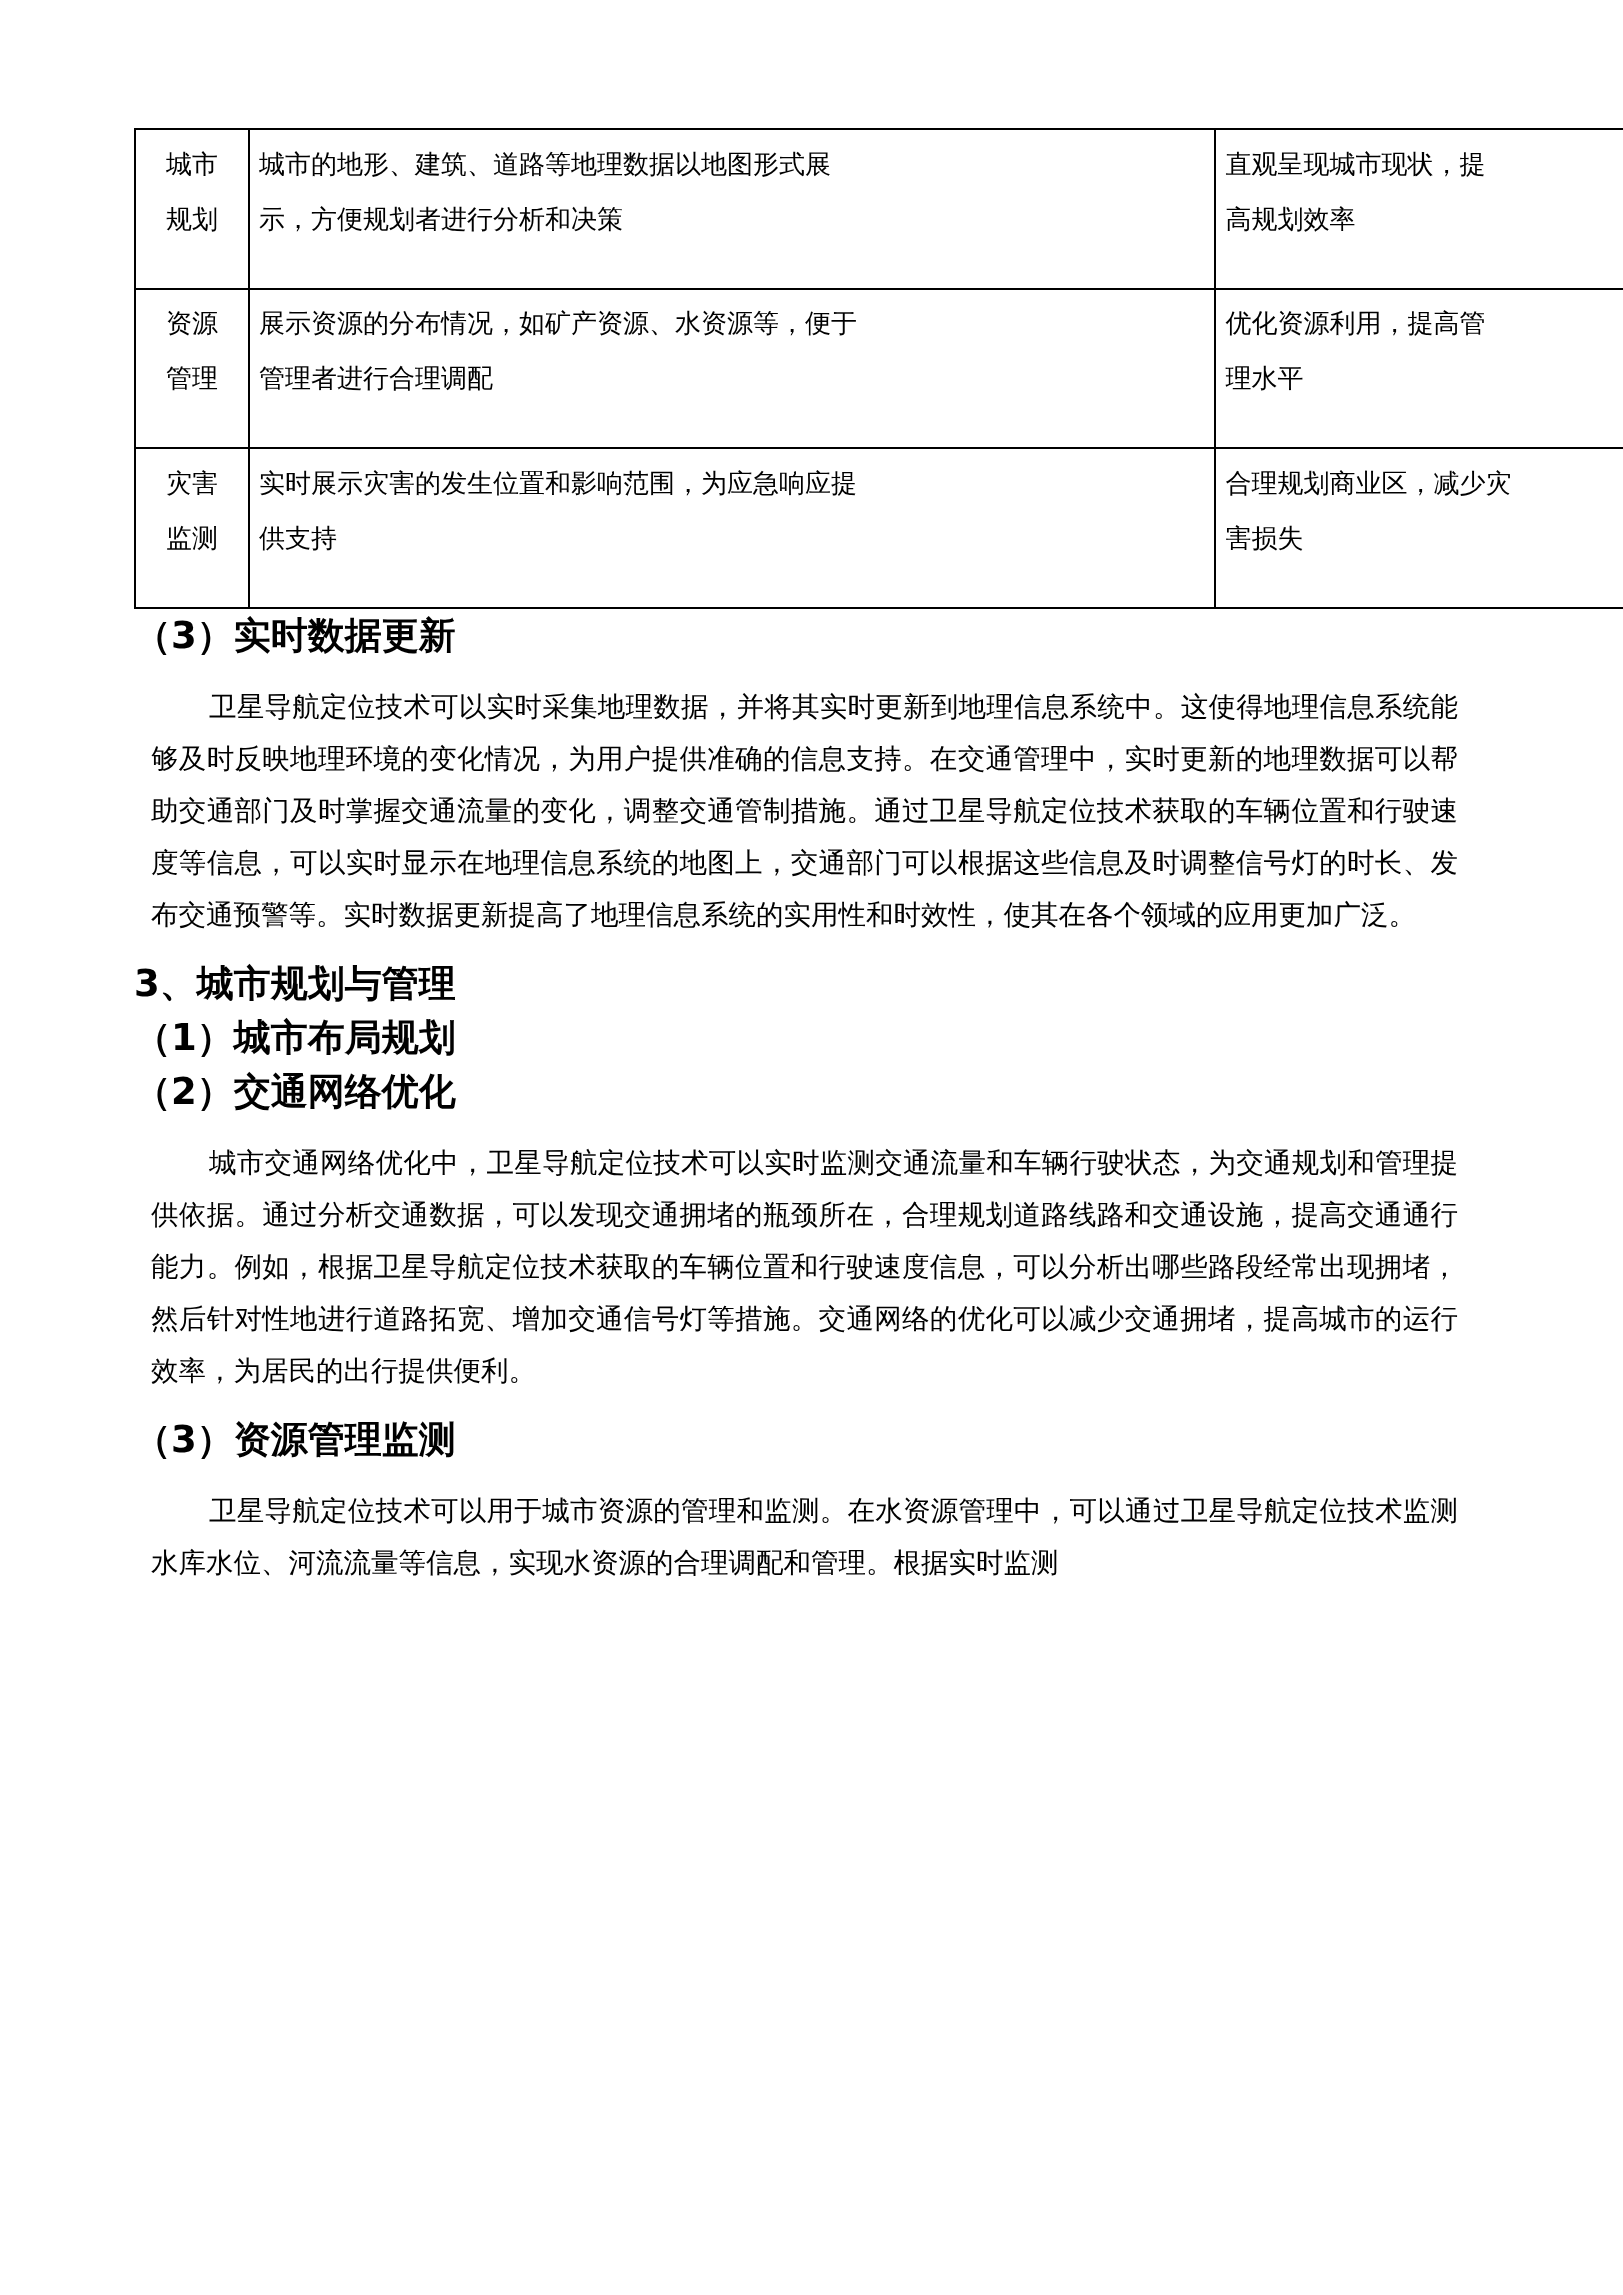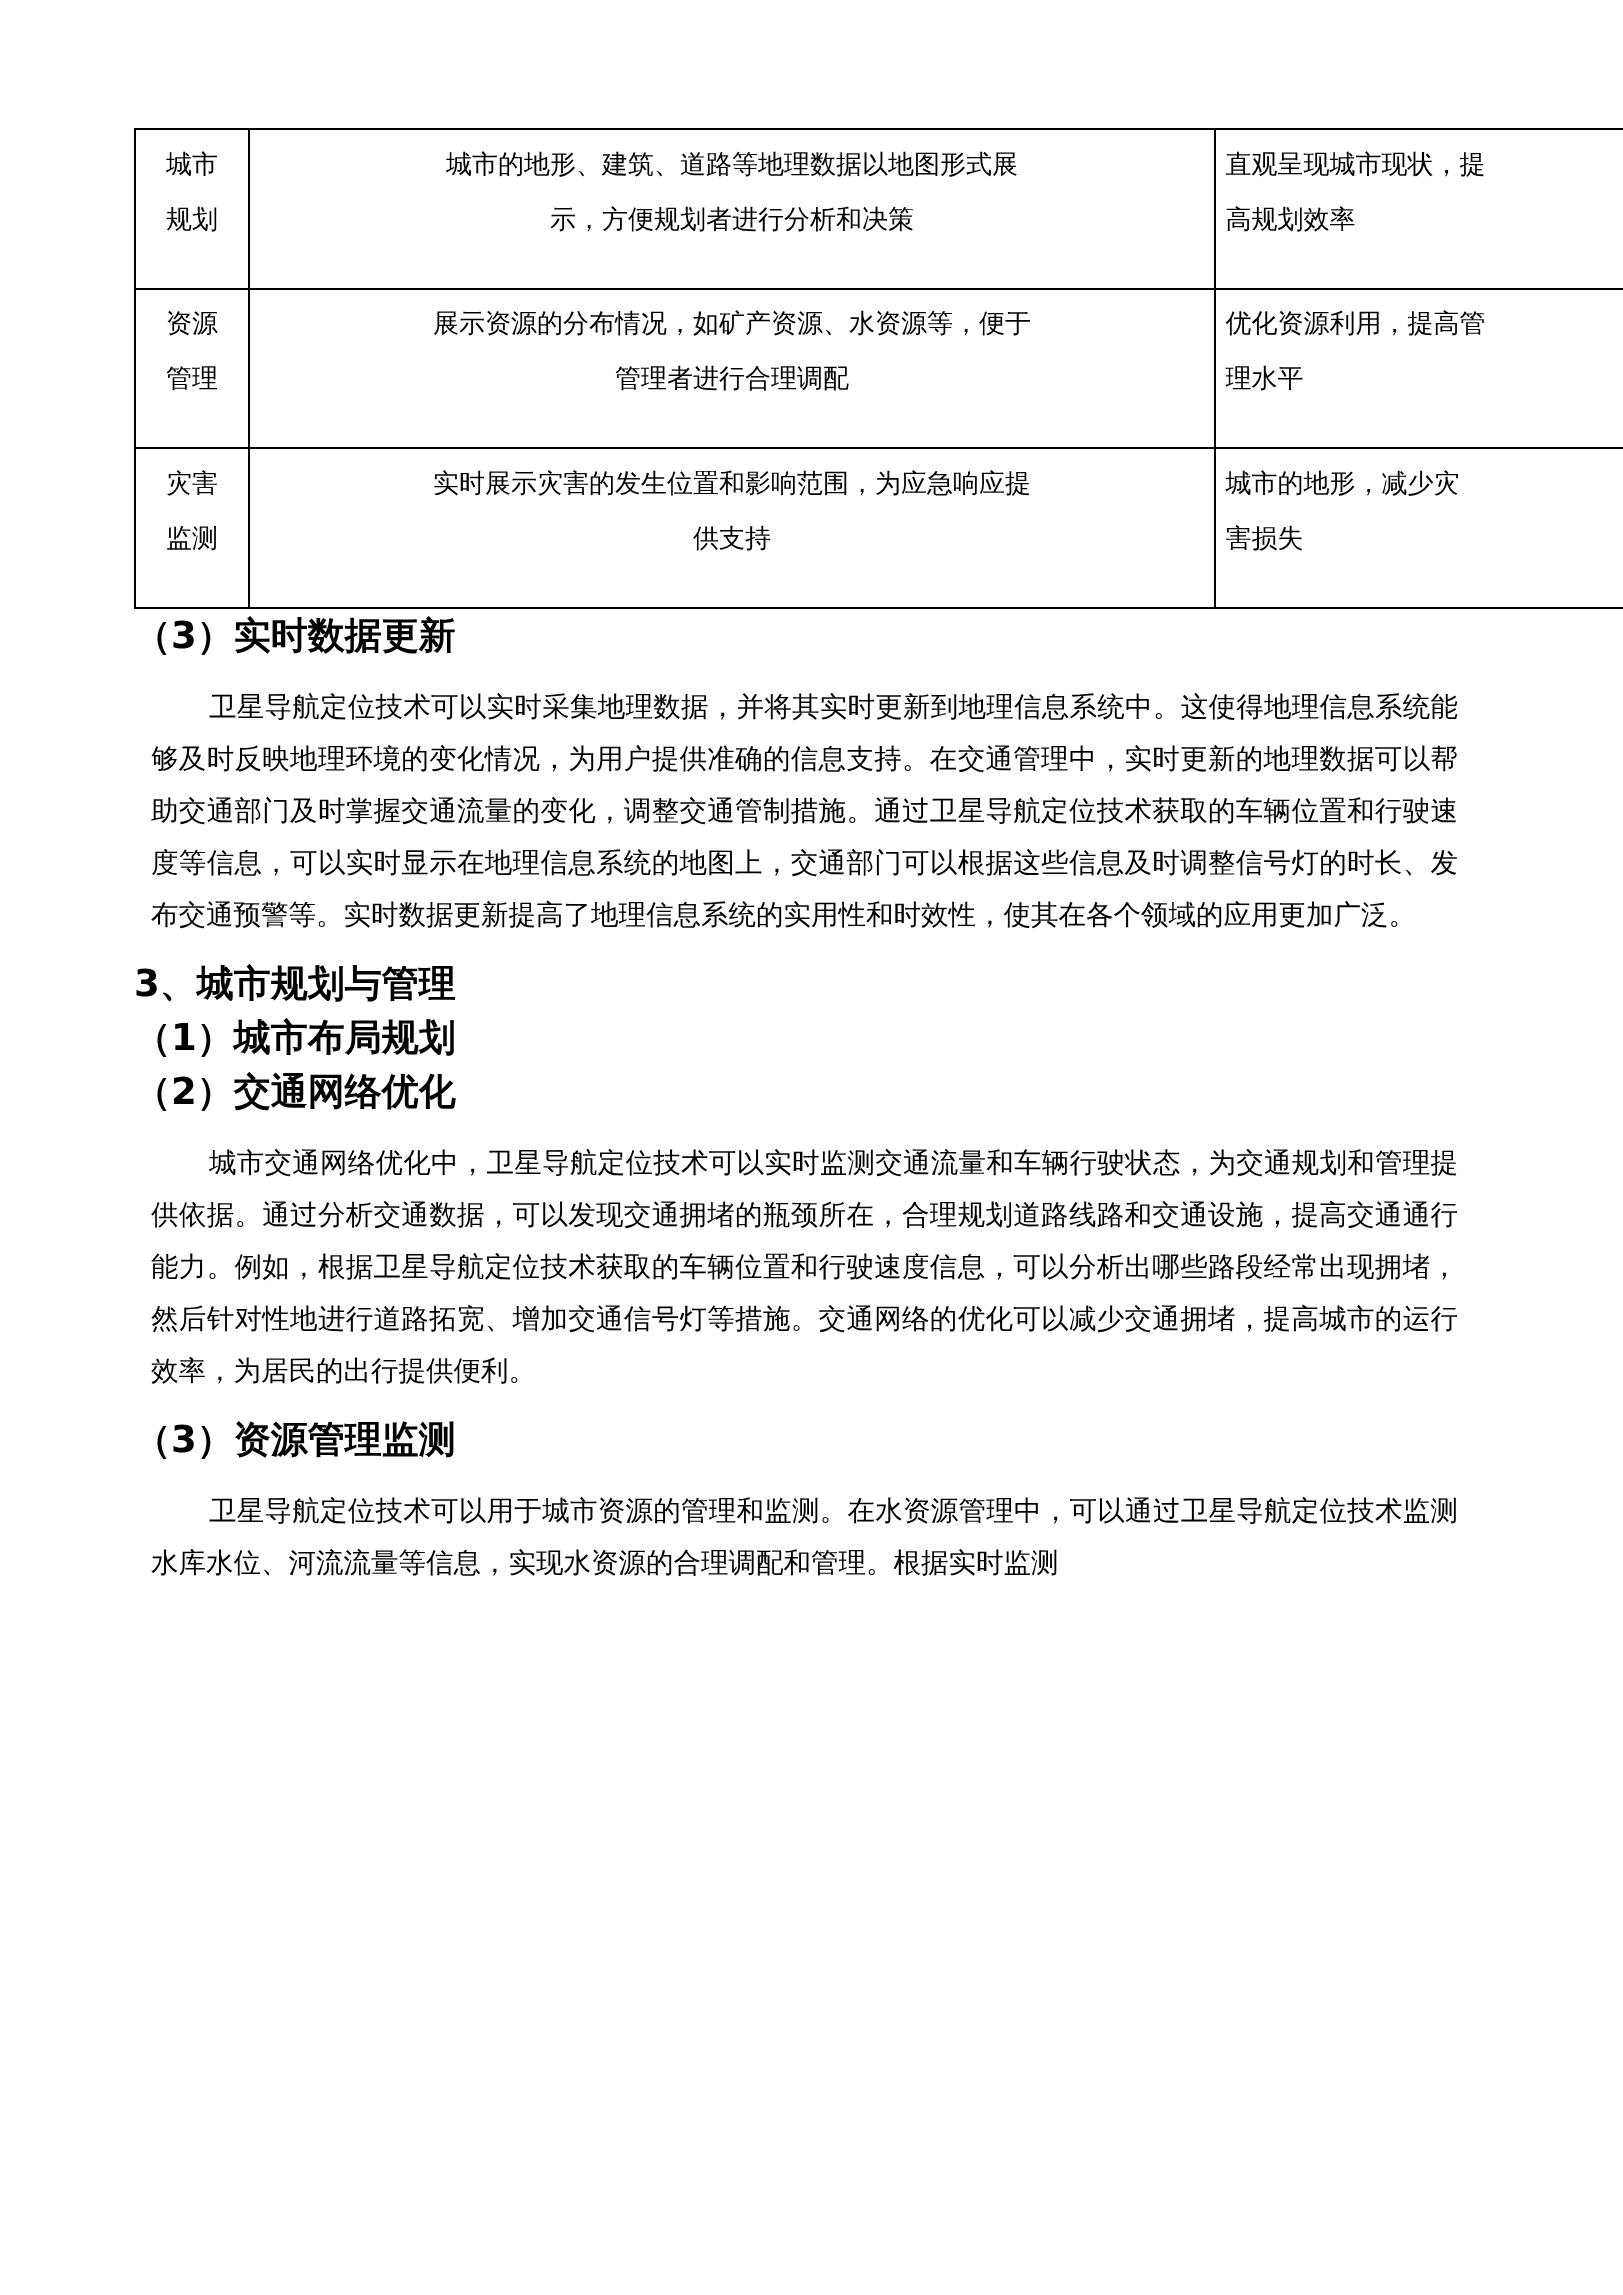--- a/index.html
+++ b/index.html
@@ -52,21 +52,21 @@
   td.col-label {
     width: 75px;
     text-align: center;
     white-space: normal;
     word-break: break-all;
     padding-left: 3.9px;
     padding-right: 3.9px;
   }
   td.col-desc {
     width: 789px;
-    text-align: center;
+    text-align: left;
   }
   td.col-benefit {
     width: 327px;
     text-align: left;
   }
   td .cellline {
     display: block;
   }
 
   
@@ -142,21 +142,21 @@
         <tr>
           <td class="col-label">
             <span class="cellline">灾害</span>
             <span class="cellline">监测</span>
           </td>
           <td class="col-desc">
             <span class="cellline">实时展示灾害的发生位置和影响范围，为应急响应提</span>
             <span class="cellline">供支持</span>
           </td>
           <td class="col-benefit">
-            <span class="cellline">城市的地形，减少灾</span>
+            <span class="cellline">合理规划商业区，减少灾</span>
             <span class="cellline">害损失</span>
           </td>
         </tr>
       </tbody>
     </table>
 
     <div class="heading heading-sub">（3）实时数据更新</div>
     <p class="body">卫星导航定位技术可以实时采集地理数据，并将其实时更新到地理信息系统中。这使得地理信息系统能够及时反映地理环境的变化情况，为用户提供准确的信息支持。在交通管理中，实时更新的地理数据可以帮助交通部门及时掌握交通流量的变化，调整交通管制措施。通过卫星导航定位技术获取的车辆位置和行驶速度等信息，可以实时显示在地理信息系统的地图上，交通部门可以根据这些信息及时调整信号灯的时长、发布交通预警等。实时数据更新提高了地理信息系统的实用性和时效性，使其在各个领域的应用更加广泛。</p>
 
     <div class="heading heading-num">3、城市规划与管理</div>

